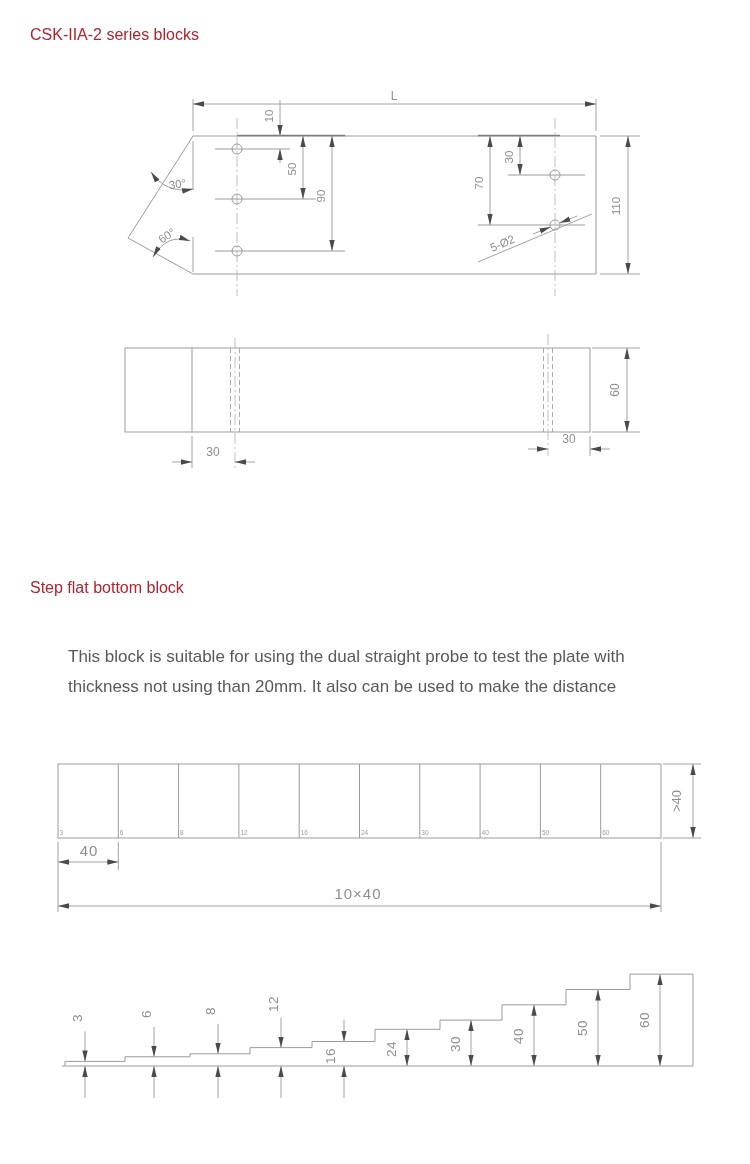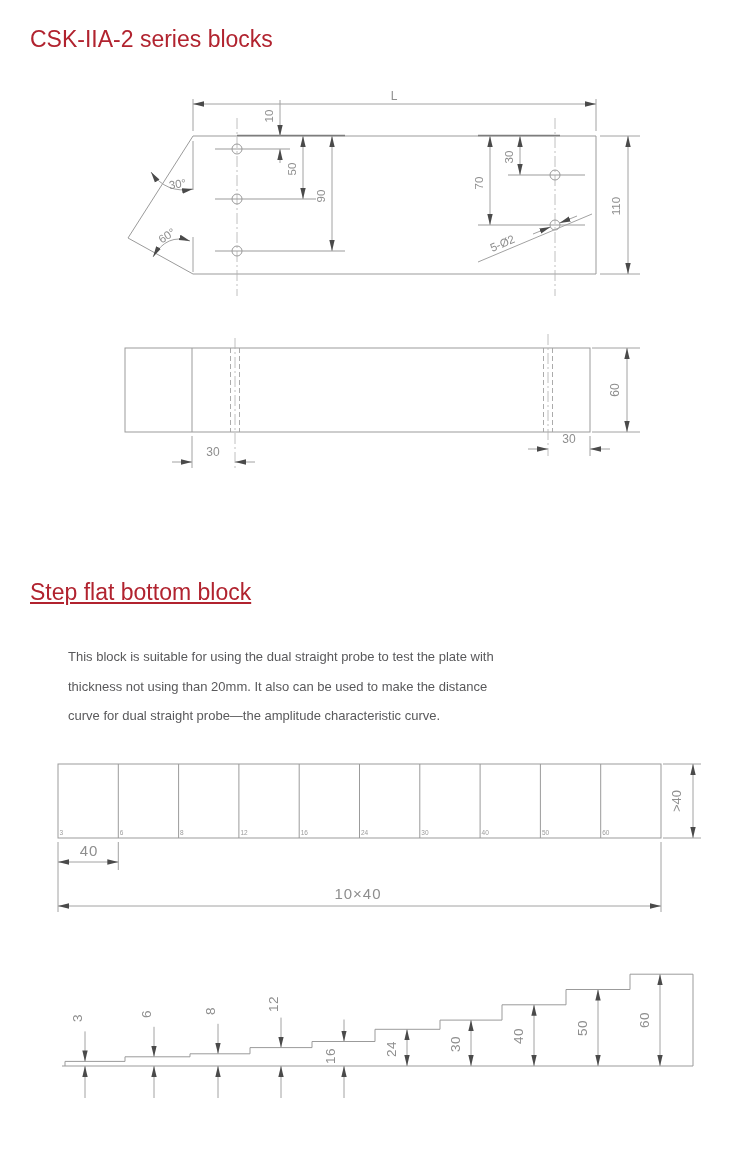--- a/index.html
+++ b/index.html
@@ -1,20 +1,20 @@
 <!DOCTYPE html>
 <html><head>
 <meta charset="utf-8">
 <style>
   html,body{margin:0;padding:0;background:#ffffff;}
   body{width:750px;height:1164px;position:relative;font-family:"Liberation Sans",sans-serif;overflow:hidden;}
-  .h-red{position:absolute;left:30px;color:#b1232f;font-size:23px;font-weight:500;letter-spacing:0px;white-space:nowrap;}
+  .h-red{position:absolute;left:30px;color:#b1232f;font-size:16px;font-weight:500;letter-spacing:0px;white-space:nowrap;}
   #heading1{top:26px;}
-  #heading2{top:579px;text-decoration:underline;}
-  .para{position:absolute;left:68px;top:642px;width:632px;color:#59595b;font-size:13px;line-height:29.5px;}
+  #heading2{top:579px;}
+  .para{position:absolute;left:68px;top:642px;width:632px;color:#59595b;font-size:17px;line-height:29.5px;}
   svg{position:absolute;left:0;top:0;}
   .ln{stroke:#9b9b9b;stroke-width:1;fill:none;}
   .lnd{stroke:#7d7d7d;stroke-width:1.4;fill:none;}
   .dim{stroke:#a2a2a2;stroke-width:1;fill:none;}
   .cl{stroke:#b0b0b0;stroke-width:0.8;fill:none;stroke-dasharray:11 3 2 3;}
   .hid{stroke:#a2a2a2;stroke-width:0.9;fill:none;stroke-dasharray:5 3;}
   .hole{stroke:#9b9b9b;stroke-width:1;fill:none;}
   text{fill:#8e8e8e;font-family:"Liberation Sans",sans-serif;}
   .t11{font-size:11.5px;}
   .t12{font-size:12px;}
@@ -26,21 +26,20 @@
 </style>
 </head>
 <body>
 
 <div id="heading1" class="h-red">CSK-IIA-2 series blocks</div>
 <div id="heading2" class="h-red">Step flat bottom block</div>
 
 <div class="para">
   <div>This block is suitable for using the dual straight probe to test the plate with</div>
   <div>thickness not using than 20mm. It also can be used to make the distance</div>
-  <div>curve for dual straight probe—the amplitude characteristic curve.</div>
 </div>
 
 <svg width="750" height="1164" viewBox="0 0 750 1164">
   <defs>
     <marker id="ah" markerWidth="12" markerHeight="8" refX="11" refY="3.5" orient="auto-start-reverse" markerUnits="userSpaceOnUse">
       <path d="M0,0.8 L11,3.5 L0,6.2 Z" fill="#4a4a4a"></path>
     </marker>
   </defs>
 
   <g>

